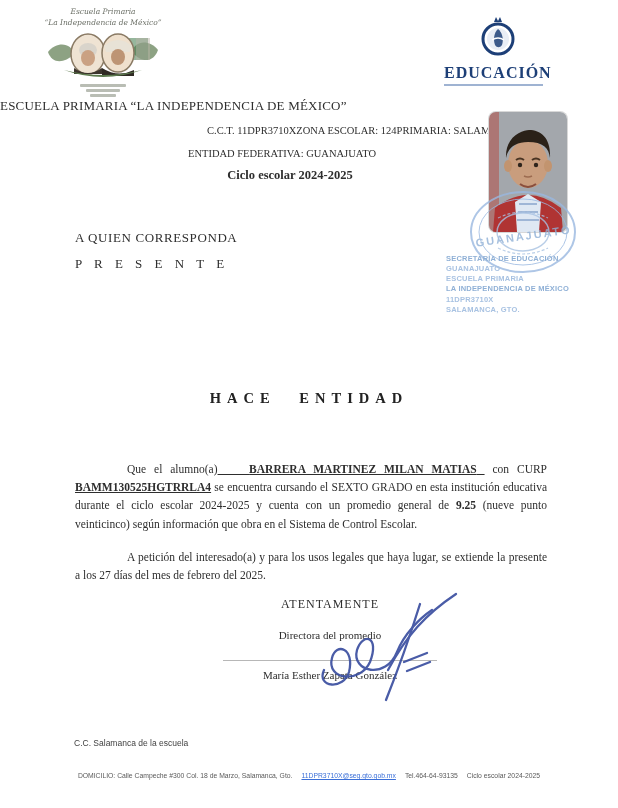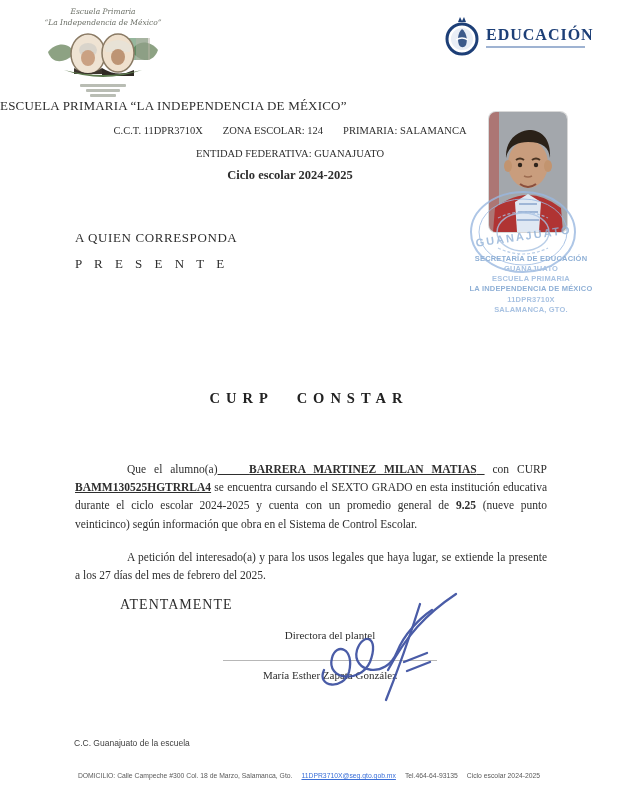--- a/index.html
+++ b/index.html
@@ -13,48 +13,48 @@
     color:#2e2e2e;
     overflow:hidden;
   }
   
   .school-logo{position:absolute;left:40px;top:6px;width:126px;text-align:center;}
   .school-logo .script{font-family:"DejaVu Serif", serif;font-style:italic;font-size:7.5px;color:#6b6f66;line-height:1.5;}
   .school-logo svg{display:block;margin:1px auto 0 auto;}
   .logo-caption div{height:3px;width:46px;margin:2px auto 0 auto;background:#b9bdb4;border-radius:1px;}
   .logo-caption div:nth-child(2){width:34px;}
   .logo-caption div:nth-child(3){width:26px;}
-  .sep-logo{position:absolute;left:444px;top:16px;display:flex;align-items:center;gap:6px;}
+  .sep-logo{position:absolute;left:444px;top:16px;display:flex;align-items:center;gap:6px;flex-direction:column;}
   .sep-logo .wordmark{font-family:"Liberation Serif", serif;font-weight:bold;font-size:16px;letter-spacing:1px;color:#1d3f77;}
   .sep-logo .subline{height:2px;background:#9fb3d2;margin-top:2px;width:92%;}
   .school-name{position:absolute;left:0;top:98px;width:612px;font-size:13px;font-weight:normal;letter-spacing:.2px;}
-  .meta-row{position:absolute;left:60px;top:125px;width:460px;display:flex;justify-content:center;gap:20px;font-size:10.5px;}
-  .entidad{position:absolute;left:60px;top:148px;width:460px;text-align:center;font-size:10.5px;}
+  .meta-row{position:absolute;left:60px;top:125px;width:460px;display:flex;justify-content:flex-end;font-size:10.5px;}
+  .entidad{position:absolute;left:52px;top:148px;width:460px;text-align:center;font-size:10.5px;}
   .ciclo{position:absolute;left:60px;top:168px;width:460px;text-align:center;font-size:12.5px;font-weight:600;}
   
   .photo{position:absolute;left:489px;top:112px;width:78px;height:120px;border-radius:7px;overflow:hidden;box-shadow:0 0 0 1px #d8d8d8;}
   .round-stamp{position:absolute;left:468px;top:188px;width:110px;height:88px;opacity:.8;}
-  .stamp-text{position:absolute;left:446px;top:254px;width:170px;text-align:center;
+  .stamp-text{position:absolute;left:446px;top:254px;width:170px;
     font-family:"Liberation Sans", sans-serif;font-size:7.5px;font-weight:bold;
     color:#a8c2e2;line-height:1.35;letter-spacing:.2px;}
   .stamp-text .dark{color:#8fb0d6;}
   
   .recipient{position:absolute;left:75px;top:230px;font-size:13px;letter-spacing:.6px;}
   .presente{position:absolute;left:75px;top:256px;font-size:13px;letter-spacing:4.5px;}
   .para{position:absolute;left:75px;width:472px;font-size:11.5px;line-height:1.6;text-align:justify;text-indent:52px;}
   .p1{top:296px;}
   .hace-constar{position:absolute;left:0;top:390px;width:618px;text-align:center;
     font-size:14.5px;font-weight:bold;letter-spacing:6px;word-spacing:14px;color:#222;}
   .p2{top:448px;}
   .p3{top:536px;}
   .bold{font-weight:bold;}
   .bold-underline{font-weight:bold;text-decoration:underline;}
   .blank-underline{text-decoration:underline;white-space:pre;}
   
-  .atentamente{position:absolute;left:120px;top:597px;width:420px;text-align:left;font-size:14px;letter-spacing:1px;}
+  .atentamente{position:absolute;left:120px;top:597px;width:420px;text-align:center;font-size:12px;letter-spacing:1px;}
   .role{position:absolute;left:120px;top:629px;width:420px;text-align:center;font-size:11px;}
   .sig-svg{position:absolute;left:268px;top:590px;width:220px;height:112px;z-index:3;}
   .sig-line{position:absolute;left:223px;top:660px;width:214px;border-top:1.2px solid #b7b7b7;}
   .sig-name{position:absolute;left:120px;top:669px;width:420px;text-align:center;font-size:11px;}
   
   .cc-note{position:absolute;left:74px;top:738px;font-family:"Liberation Sans", sans-serif;font-size:8.5px;color:#3f3f3f;}
   .footer{position:absolute;left:30px;top:772px;width:558px;display:flex;justify-content:center;gap:9px;
     font-family:"Liberation Sans", sans-serif;font-size:6.8px;color:#5a5a5a;white-space:nowrap;}
   .footer .email{color:#3a6fd8;text-decoration:underline;cursor:pointer;}
 </style>
@@ -146,41 +146,41 @@
     <div>ESCUELA PRIMARIA</div>
     <div class="dark">LA INDEPENDENCIA DE MÉXICO</div>
     <div>11DPR3710X</div>
     <div>SALAMANCA, GTO.</div>
   </div>
 
   <div class="recipient">A QUIEN CORRESPONDA</div>
   <div class="presente">P R E S E N T E</div>
 
 
-  <div class="hace-constar">CURP CONSTAR</div>
+  <div class="hace-constar">HACE ENTIDAD</div>
 
   <p class="para p2"><span>Que el alumno(a)</span><span class="blank-underline">    </span><span class="bold-underline">BARRERA MARTINEZ MILAN MATIAS</span><span class="blank-underline"> </span><span> con CURP </span><span class="bold-underline">BAMM130525HGTRRLA4</span><span> se encuentra cursando el SEXTO GRADO en esta institución educativa durante el ciclo escolar 2024-2025 y cuenta con un promedio general de </span><span class="bold">9.25</span><span> (nueve punto veinticinco) según información que obra en el Sistema de Control Escolar.</span></p>
 
   <p class="para p3">A petición del interesado(a) y para los usos legales que haya lugar, se extiende la presente a los 27 días del mes de febrero del 2025.</p>
 
   <div class="atentamente">ATENTAMENTE</div>
-  <div class="role">Directora del plantel</div>
+  <div class="role">Directora del promedio</div>
   <svg class="sig-svg" viewBox="0 0 220 112">
     <g fill="none" stroke="#3b4fa0" stroke-width="2.3" stroke-linecap="round" opacity=".92">
       <path d="M188 4 C158 24 138 46 120 80"></path>
       <path d="M56 80 C48 98 76 100 81 82 C87 58 68 52 64 68 C58 90 92 94 102 72 C112 46 95 42 89 60 C83 82 118 90 129 62 C136 44 152 28 164 20"></path>
       <path d="M152 14 C142 46 130 80 118 110"></path>
       <path d="M136 72 L159 63"></path>
       <path d="M139 81 L162 72"></path>
     </g>
   </svg>
   <div class="sig-line"></div>
   <div class="sig-name">María Esther Zapata González</div>
 
-  <div class="cc-note">C.C. Guanajuato de la escuela</div>
+  <div class="cc-note">C.C. Salamanca de la escuela</div>
   <div class="footer">
     <span>DOMICILIO: Calle Campeche #300 Col. 18 de Marzo, Salamanca, Gto.</span>
     <span class="email">11DPR3710X@seg.gto.gob.mx</span>
     <span>Tel.464-64-93135</span>
     <span>Ciclo escolar 2024-2025</span>
   </div>
 
 </div>
 
 </body></html>

